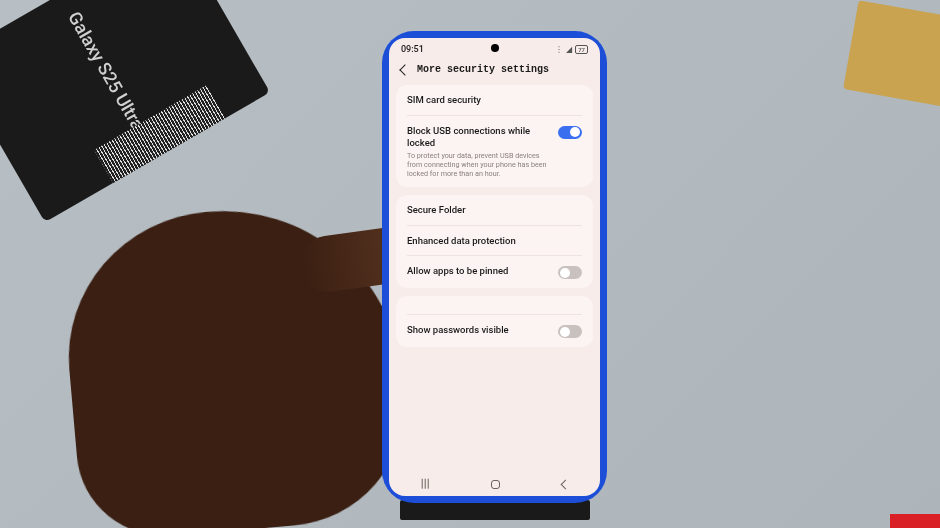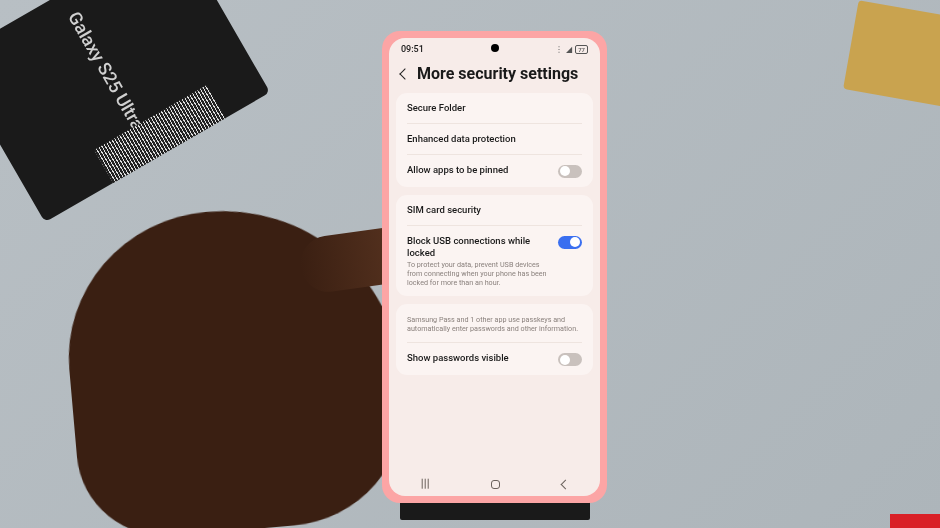--- a/index.html
+++ b/index.html
@@ -65,22 +65,22 @@
       width: 140px; height: 56px;
       background: linear-gradient(90deg, #3a1f12 0%, #5a3521 85%, #cda68b 100%);
       border-radius: 30px;
       transform: rotate(-8deg);
     }
     
     .phone {
       position: absolute;
       left: 382px; top: 31px;
       width: 225px; height: 472px;
-      background: #fca5a5;
-      border-radius: 18px;
+      background: #1d4ed8;
+      border-radius: 32px;
       padding: 7px;
     }
     .phone-stand {
       position: absolute;
       left: 400px; top: 500px;
       width: 190px; height: 20px;
       background: #1a1a1a;
       border-radius: 2px;
     }
     .screen {
@@ -115,21 +115,21 @@
       align-items: center;
       gap: 8px;
       padding: 4px 12px 10px;
     }
     .back-chev {
       width: 8px; height: 8px;
       border-left: 1.6px solid #222;
       border-bottom: 1.6px solid #222;
       transform: rotate(45deg);
     }
-    .title { font-size: 16px; font-weight: 700; }
+    .title { font-size: 10px; font-weight: 700; font-family: Liberation Mono, monospace; }
     .content {
       flex: 1;
       overflow: hidden;
       padding: 0 7px;
     }
     .card {
       background: #fbf4f2;
       border-radius: 11px;
       margin-bottom: 8px;
     }
@@ -198,20 +198,38 @@
     <div class="header">
       <div class="back-chev"></div>
       <div class="title">More security settings</div>
     </div>
 
     <div class="content">
 
       <div class="card">
         <div class="row">
           <div class="row-main">
+            <div class="row-title">SIM card security</div>
+          </div>
+        </div>
+        <div class="divider"></div>
+        <div class="row">
+          <div class="row-main">
+            <div class="row-title">Block USB connections while locked</div>
+            <div class="row-desc">To protect your data, prevent USB devices from connecting when your phone has been locked for more than an hour.</div>
+          </div>
+          <div class="toggle on">
+              <div class="knob"></div>
+            </div>
+        </div>
+      </div>
+
+      <div class="card">
+        <div class="row">
+          <div class="row-main">
             <div class="row-title">Secure Folder</div>
           </div>
         </div>
         <div class="divider"></div>
         <div class="row">
           <div class="row-main">
             <div class="row-title">Enhanced data protection</div>
           </div>
         </div>
         <div class="divider"></div>
@@ -221,39 +239,20 @@
           </div>
           <div class="toggle">
               <div class="knob"></div>
             </div>
         </div>
       </div>
 
       <div class="card">
         <div class="row">
           <div class="row-main">
-            <div class="row-title">SIM card security</div>
-          </div>
-        </div>
-        <div class="divider"></div>
-        <div class="row">
-          <div class="row-main">
-            <div class="row-title">Block USB connections while locked</div>
-            <div class="row-desc">To protect your data, prevent USB devices from connecting when your phone has been locked for more than an hour.</div>
-          </div>
-          <div class="toggle on">
-              <div class="knob"></div>
-            </div>
-        </div>
-      </div>
-
-      <div class="card">
-        <div class="row">
-          <div class="row-main">
-            <div class="row-desc">Samsung Pass and 1 other app use passkeys and automatically enter passwords and other information.</div>
           </div>
         </div>
         <div class="divider"></div>
         <div class="row">
           <div class="row-main">
             <div class="row-title">Show passwords visible</div>
           </div>
           <div class="toggle">
               <div class="knob"></div>
             </div>

